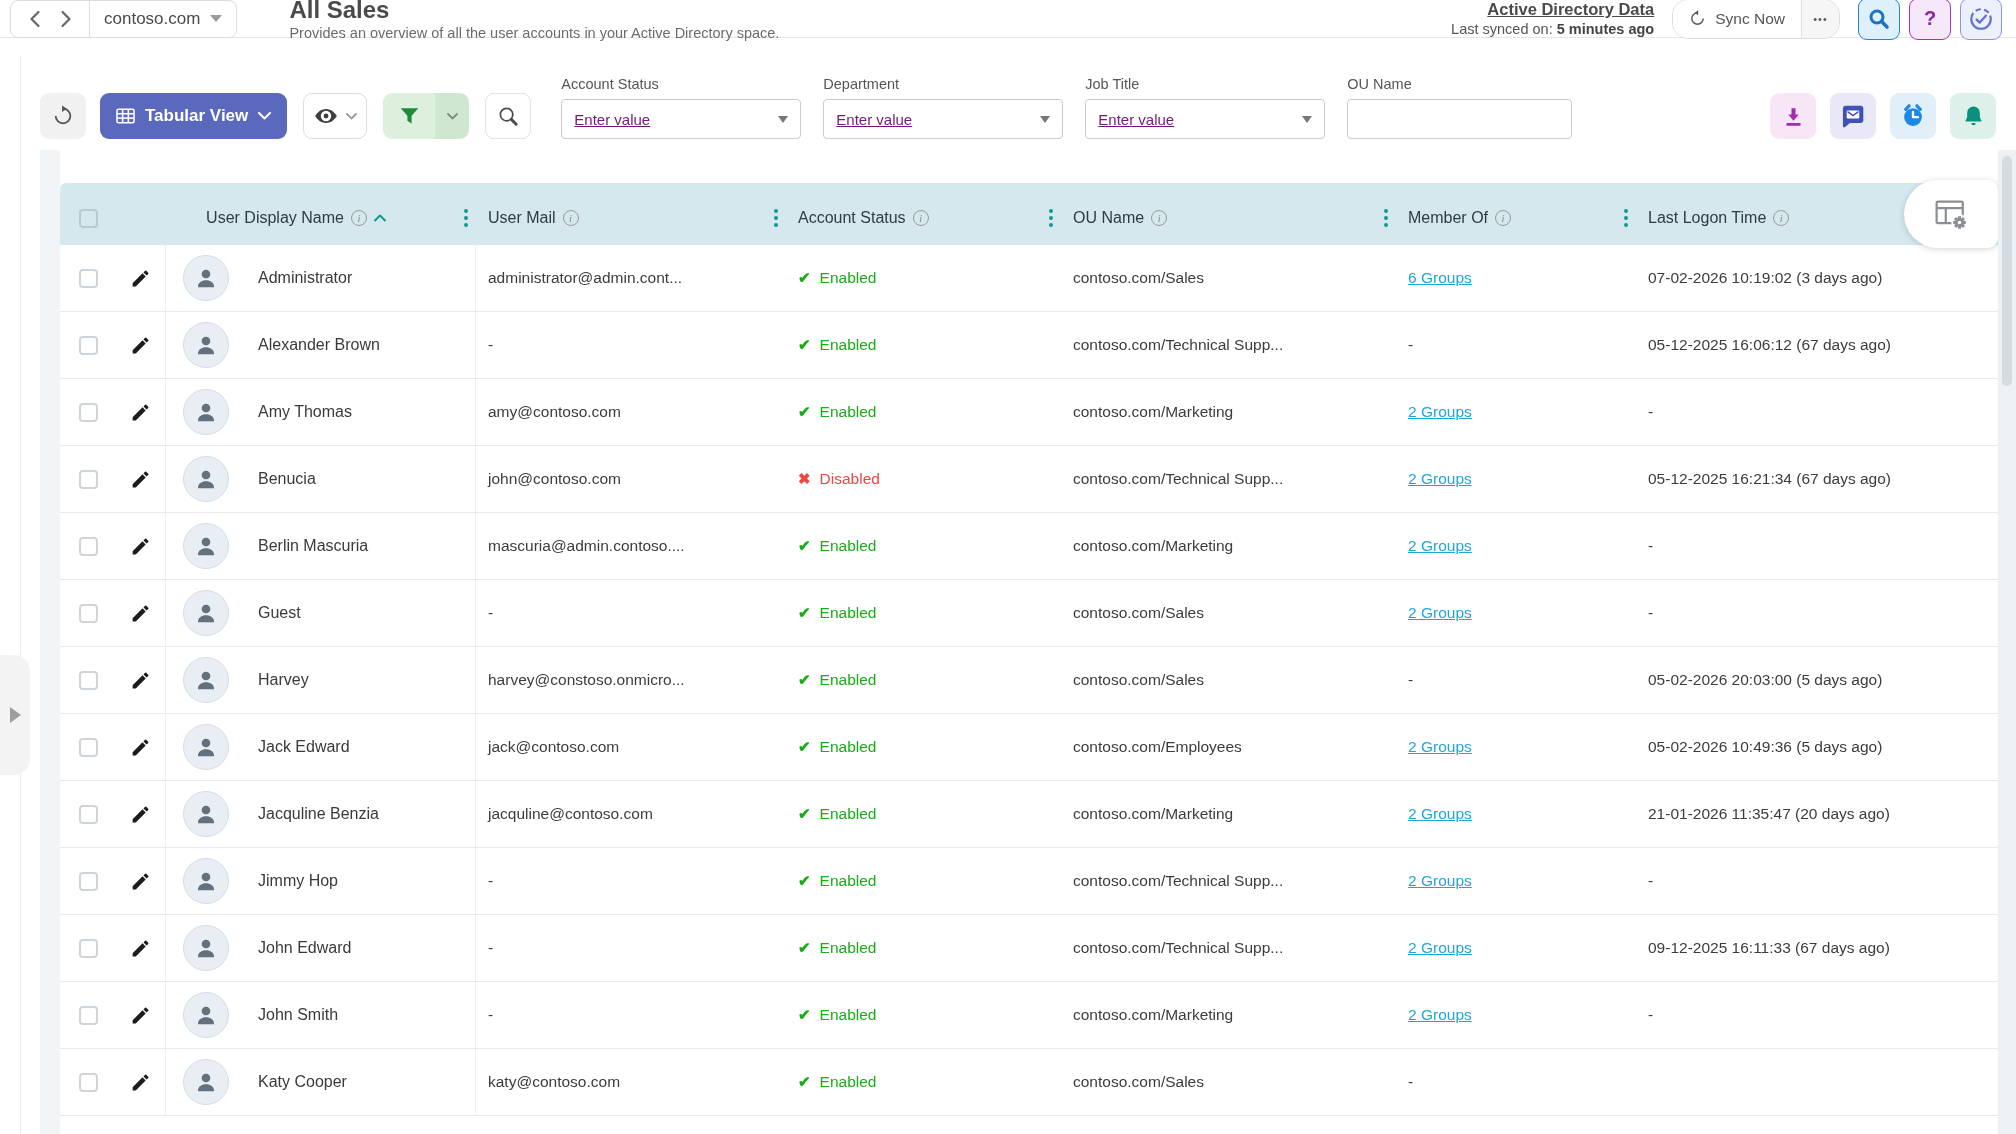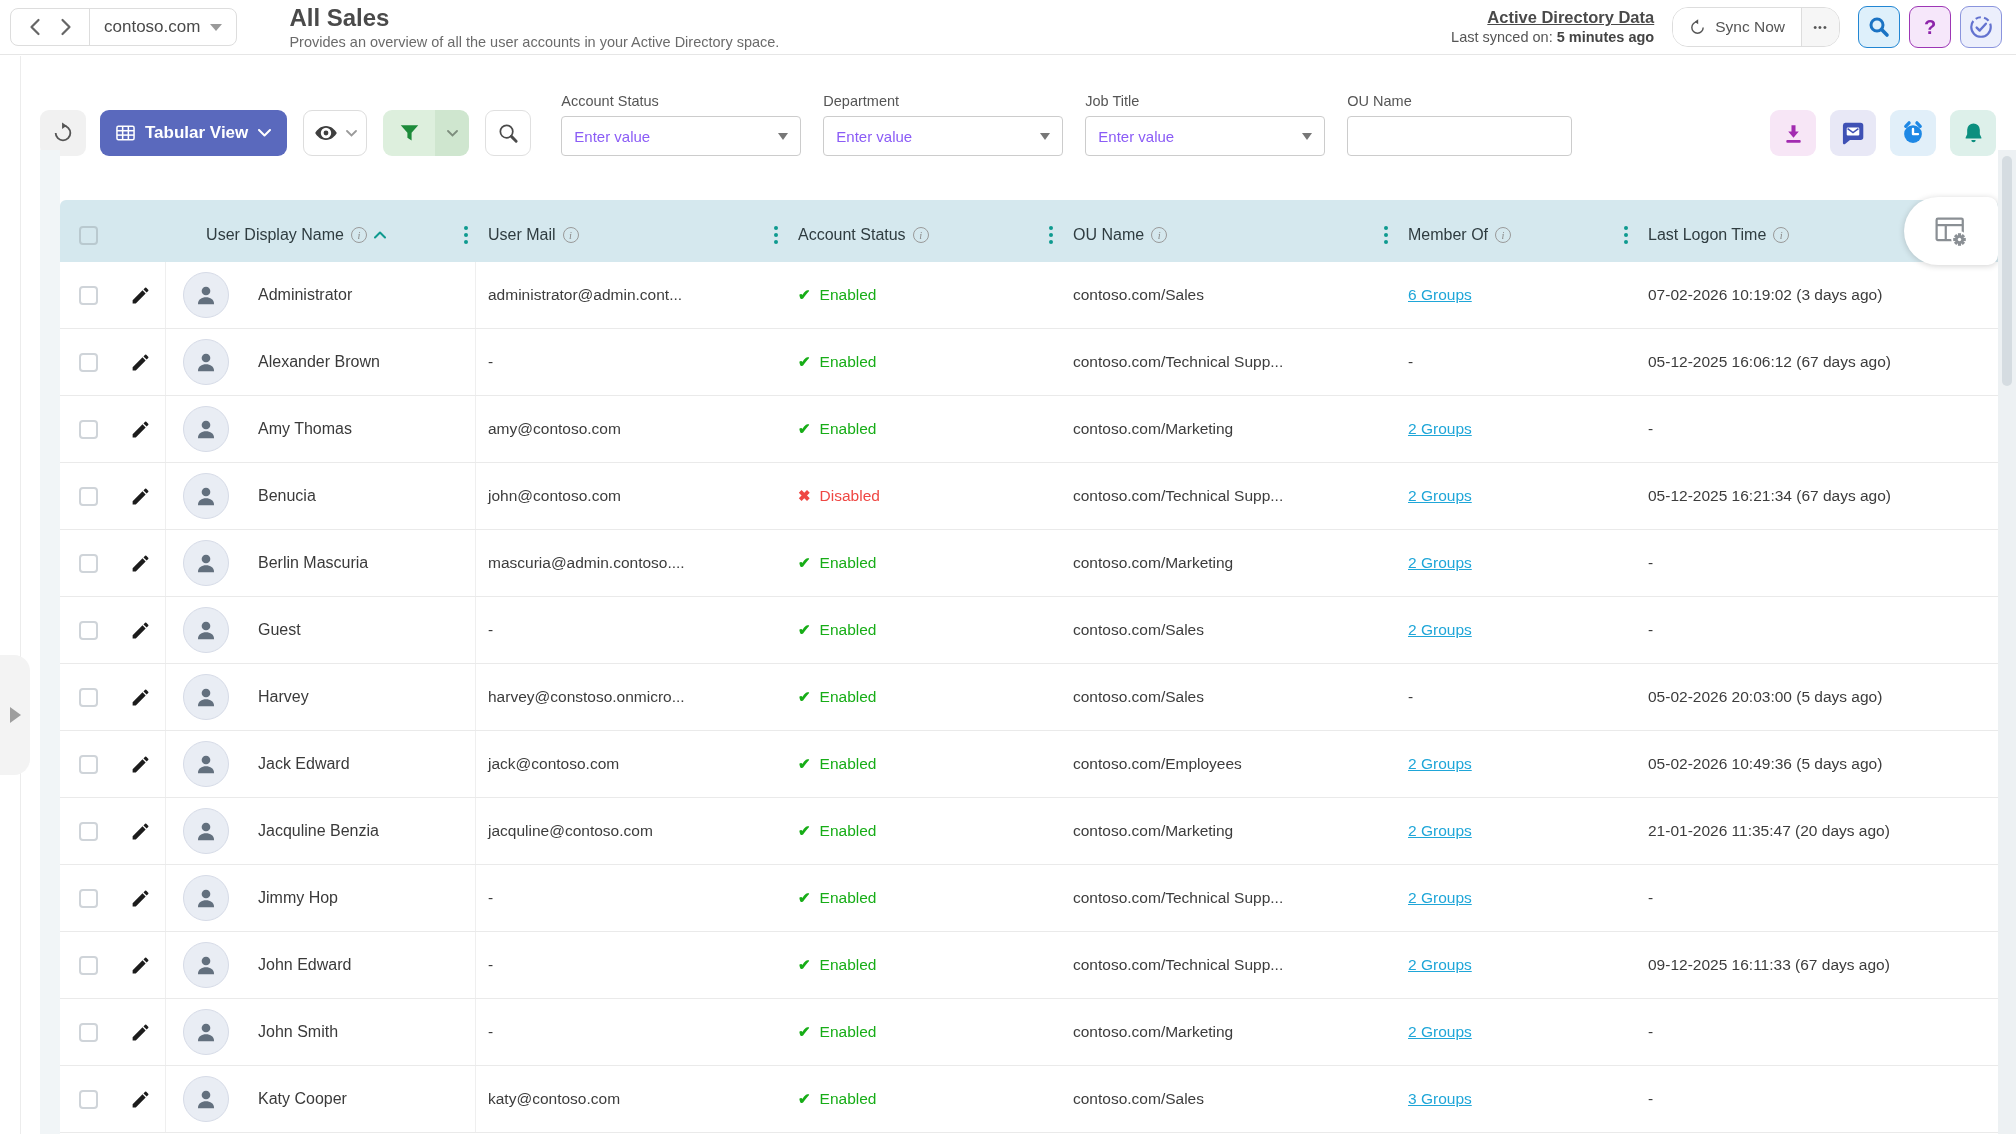--- a/index.html
+++ b/index.html
@@ -1,21 +1,21 @@
 <!DOCTYPE html>
 <html><head>
 <meta charset="utf-8">
 <style>
   * { margin:0; padding:0; box-sizing:border-box; }
   html,body { width:2016px; height:1134px; overflow:hidden; background:#fff;
     font-family:"Liberation Sans", sans-serif; color:#3c3c3c; }
   .page { position:relative; width:2016px; height:1134px; background:#fff; }
 
   
-  .topbar { position:relative; height:55px; border-bottom:1px solid #e6e6e6;
+  .topbar { position:relative; height:38px; border-bottom:1px solid #e6e6e6;
     display:flex; align-items:center; padding:0 14px 0 10px; background:#fff; }
   .nav-pill { display:flex; align-items:stretch; border:1px solid #ddd; border-radius:8px;
     height:38px; overflow:hidden; background:#fff; }
   .nav-arrows { display:flex; align-items:center; gap:6px; padding:0 10px; }
   .nav-btn { width:26px; height:26px; display:flex; align-items:center; justify-content:center;
     cursor:pointer; }
   .domain-seg { display:flex; align-items:center; gap:10px; padding:0 14px; border-left:1px solid #ddd; }
   .domain-label { font-size:17px; color:#4a4a4a; }
   .caret-down { width:0; height:0; border-left:6px solid transparent; border-right:6px solid transparent;
     border-top:7px solid #9a9a9a; }
@@ -51,21 +51,21 @@
   .btn-eye { width:64px; background:#fff; border:1px solid #ddd; gap:8px; margin-left:16px; }
   .btn-filter { margin-left:16px; border-radius:9px; overflow:hidden; display:flex; height:46px; cursor:pointer; }
   .filter-main { width:52px; background:#ddefdd; display:flex; align-items:center; justify-content:center; }
   .filter-caret { width:34px; background:#cfe6cf; display:flex; align-items:center; justify-content:center; }
   .btn-search { width:46px; background:#fff; border:1px solid #e0e0e0; margin-left:16px; }
   .filters { display:flex; gap:22px; margin-left:30px; }
   .filter-field { display:flex; flex-direction:column; }
   .filter-label { font-size:14.5px; color:#555; margin-bottom:7px; }
   .select-box { width:240px; height:40px; border:1px solid #ccc; border-radius:4px;
     display:flex; align-items:center; padding:0 12px; background:#fff; cursor:pointer; }
-  .select-box .ph { color:#8b5cf6; font-size:15px; flex:1; }
+  .select-box .ph { color:#701a75; font-size:15px; flex:1;text-decoration:underline; }
   .sel-caret { width:0; height:0; border-left:5px solid transparent; border-right:5px solid transparent;
     border-top:7px solid #777; }
   .text-input { width:225px; height:40px; border:1px solid #ccc; border-radius:4px;
     padding:0 12px; font-size:15px; font-family:inherit; color:#333; outline:none; }
   .action-icons { margin-left:auto; display:flex; gap:14px; }
   .act-btn { width:46px; height:46px; border-radius:9px; display:flex; align-items:center;
     justify-content:center; cursor:pointer; }
   .act-download { background:#f7e6f6; }
   .act-message { background:#e8e8f6; }
   .act-alarm { background:#e1eff9; }
@@ -885,23 +885,20 @@
     <div class="cell">
       <span class="status st-enabled">
         <span class="st-ic"></span>
         <span class="st-tx">Enabled</span>
       </span>
     </div>
     <div class="cell">
       <span>contoso.com/Sales</span>
     </div>
     <div class="cell">
-      <a class="member-link" href="#">3 Groups</a>
-    </div>
-    <div class="cell">
       <span>-</span>
     </div>
   </div>
 </div>
   </div>
 
   <div class="left-divider"></div>
   <div class="left-strip"></div>
   <div class="expand-tab">
     <span class="expand-arrow"></span>

